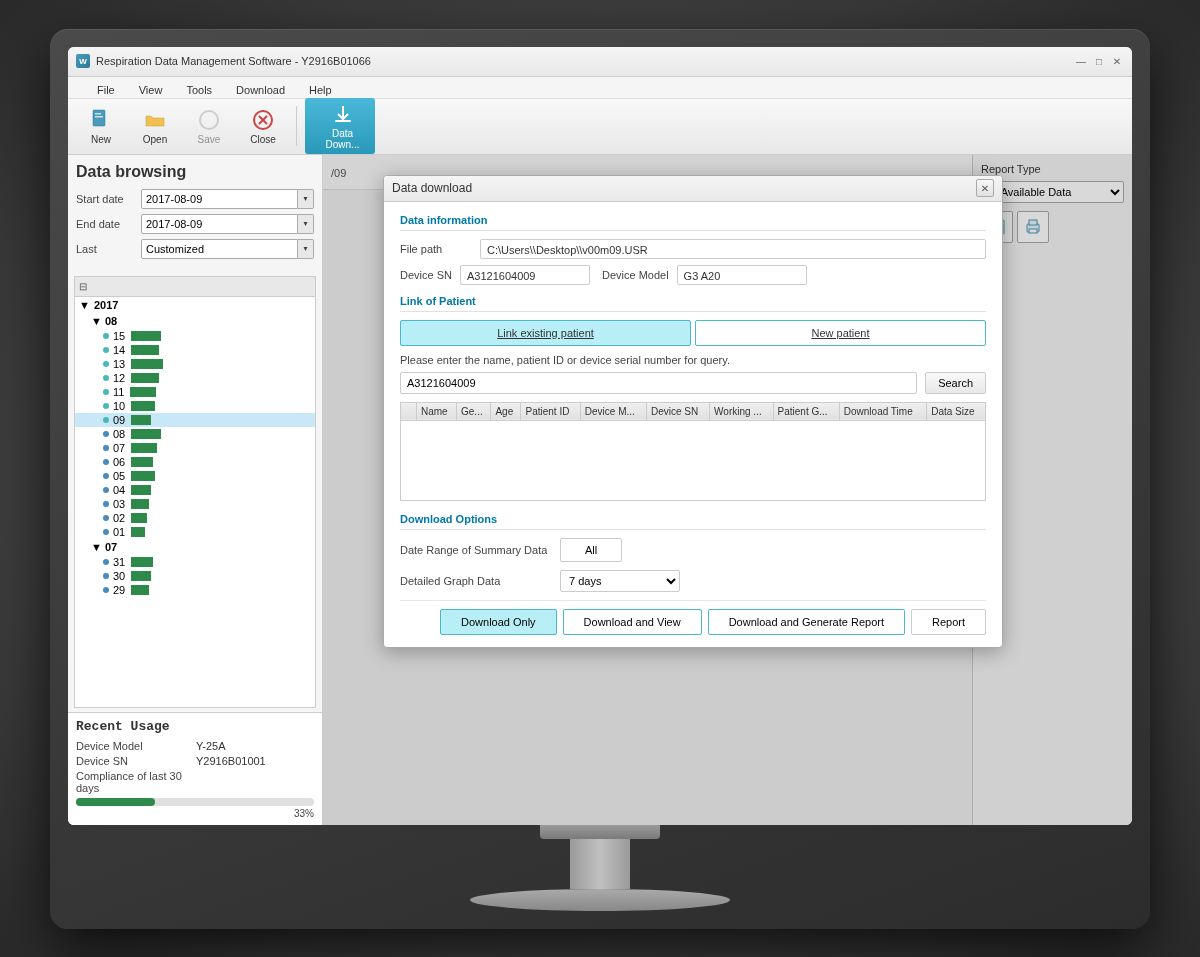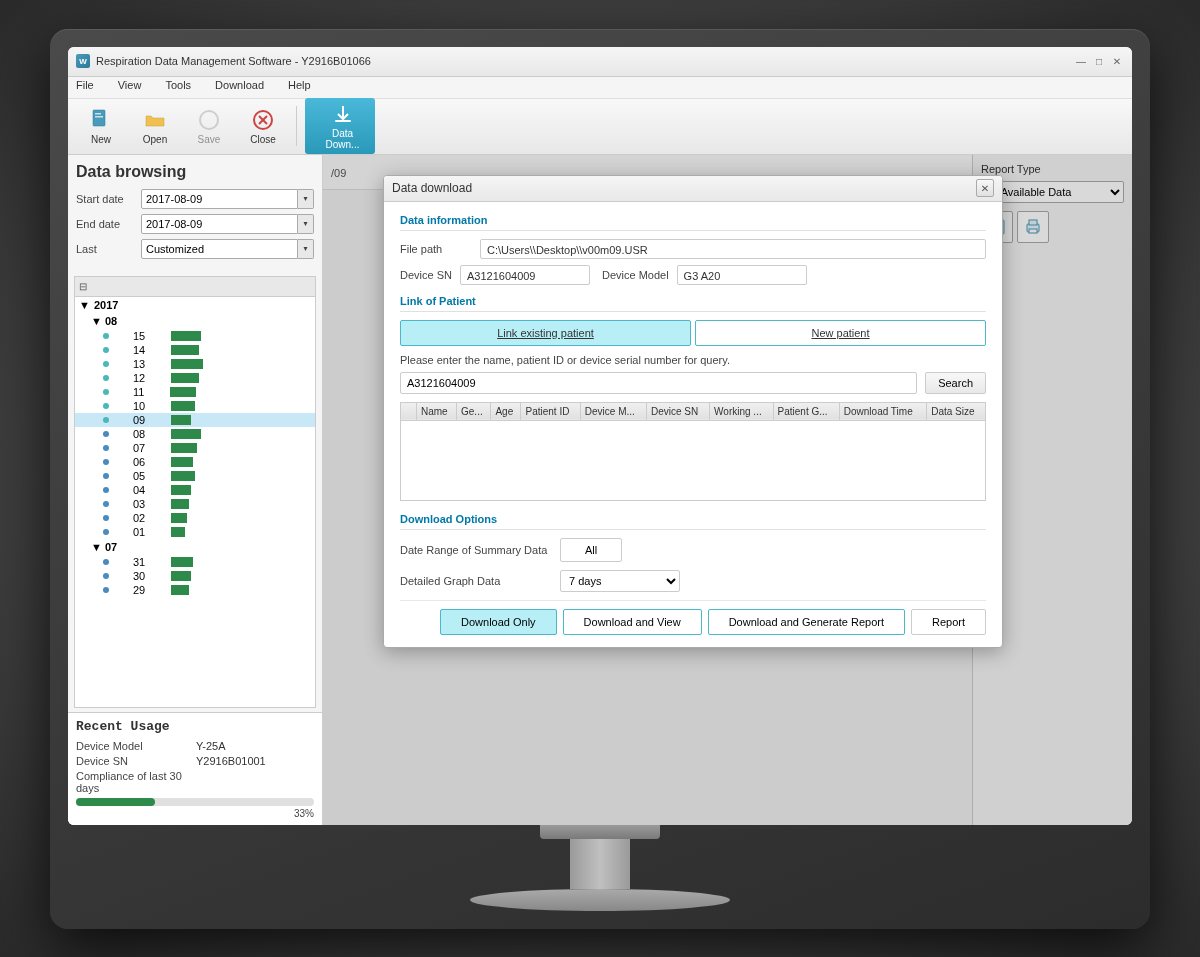--- a/index.html
+++ b/index.html
@@ -105,22 +105,22 @@
       align-items: center;
       justify-content: center;
     }
 
     
     .menu-bar {
       background: #f5f5f5;
       border-bottom: 1px solid #ddd;
       height: 22px;
       display: flex;
-      align-items: flex-start;
-      padding: 0 4px;
+      align-items: flex-end;
+      padding: 0 25px;
       gap: 16px;
     }
     .menu-item {
       font-size: 11px;
       color: #333;
       cursor: pointer;
       padding: 2px 4px;
     }
 
     
@@ -257,21 +257,20 @@
       font-size: 11px;
       font-weight: bold;
       cursor: pointer;
     }
     .tree-day {
       display: flex;
       align-items: center;
       padding: 1px 28px;
       font-size: 11px;
       cursor: pointer;
-      gap: 20px;
     }
     .tree-day.selected {
       background: #c8e8f8;
     }
     .tree-day .bar {
       margin-left: 6px;
       height: 10px;
       background: #2d8a4a;
     }
     .tree-day .dot {

